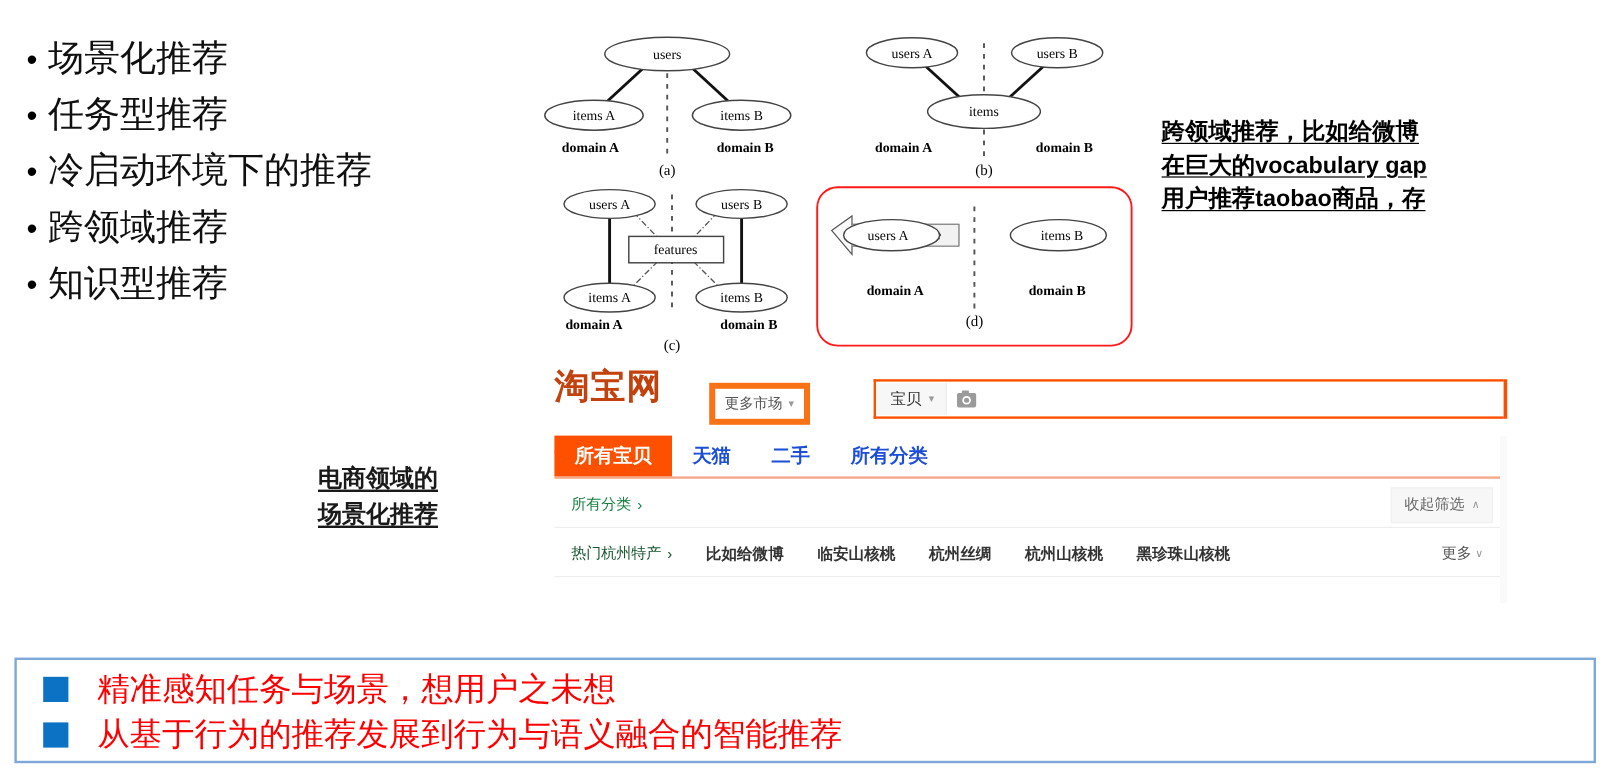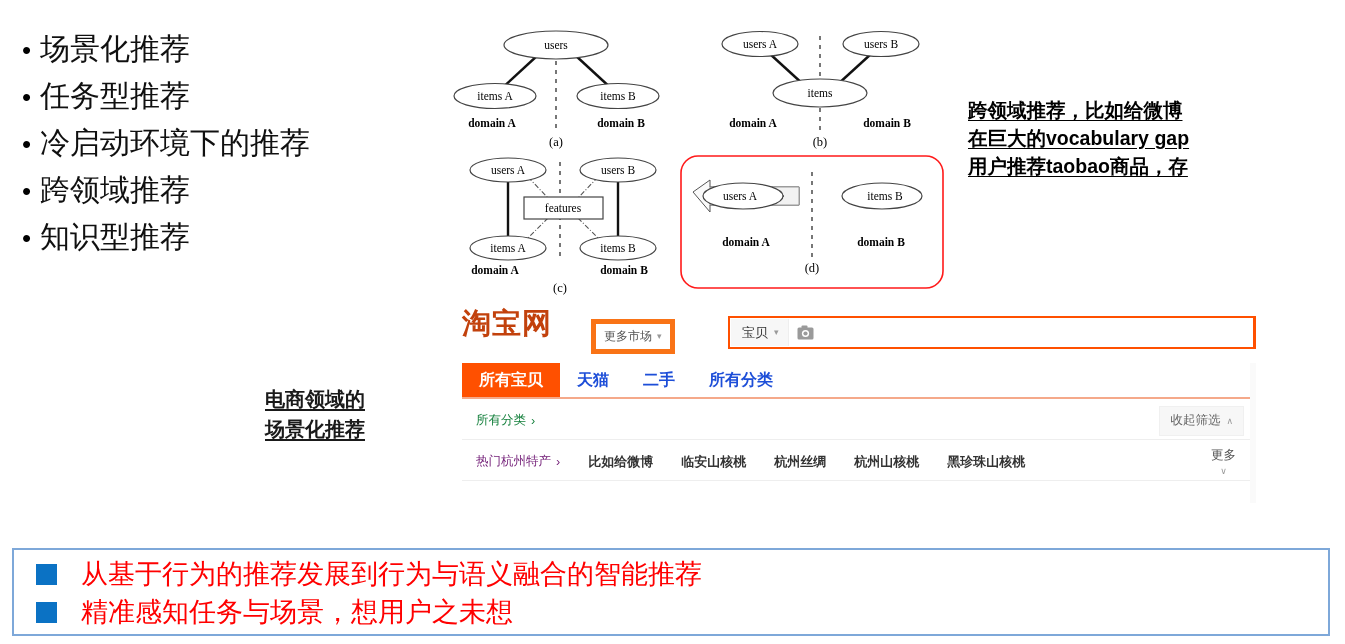--- a/index.html
+++ b/index.html
@@ -300,21 +300,21 @@
     top: 140px;
     width: 788px;
     height: 38px;
     border-bottom: 1px solid #eeeeee;
     box-sizing: border-box;
     display: flex;
     align-items: center;
   }
   #hot-label {
     font-size: 12.5px;
-    color: #701a75;
+    color: #14532d;
     padding-left: 14px;
     display: flex;
     align-items: center;
     gap: 5px;
     white-space: nowrap;
   }
   .hot-item {
     font-size: 13px;
     font-weight: bold;
     color: #333;
@@ -323,21 +323,20 @@
   }
   #hot-more {
     margin-left: auto;
     margin-right: 14px;
     font-size: 12.5px;
     color: #555;
     display: flex;
     align-items: center;
     gap: 3px;
     white-space: nowrap;
-    flex-direction: column;
   }
   #taobao-sidebar-edge {
     position: absolute;
     left: 794px;
     top: 60px;
     width: 6px;
     height: 140px;
     background: #fafafa;
   }
 
@@ -561,19 +560,19 @@
       <span class="caret-down">∨</span>
     </div>
   </div>
 
   <div id="taobao-sidebar-edge"></div>
 </div>
 
 <div id="conclusion-panel">
   <div class="conclusion-row">
     <span class="conclusion-bullet"></span>
-    <span class="conclusion-text">从基于行为的推荐发展到行为与语义融合的智能推荐</span>
+    <span class="conclusion-text">精准感知任务与场景，想用户之未想</span>
   </div>
   <div class="conclusion-row">
     <span class="conclusion-bullet"></span>
-    <span class="conclusion-text">精准感知任务与场景，想用户之未想</span>
+    <span class="conclusion-text">从基于行为的推荐发展到行为与语义融合的智能推荐</span>
   </div>
 </div>
 
 </body></html>

